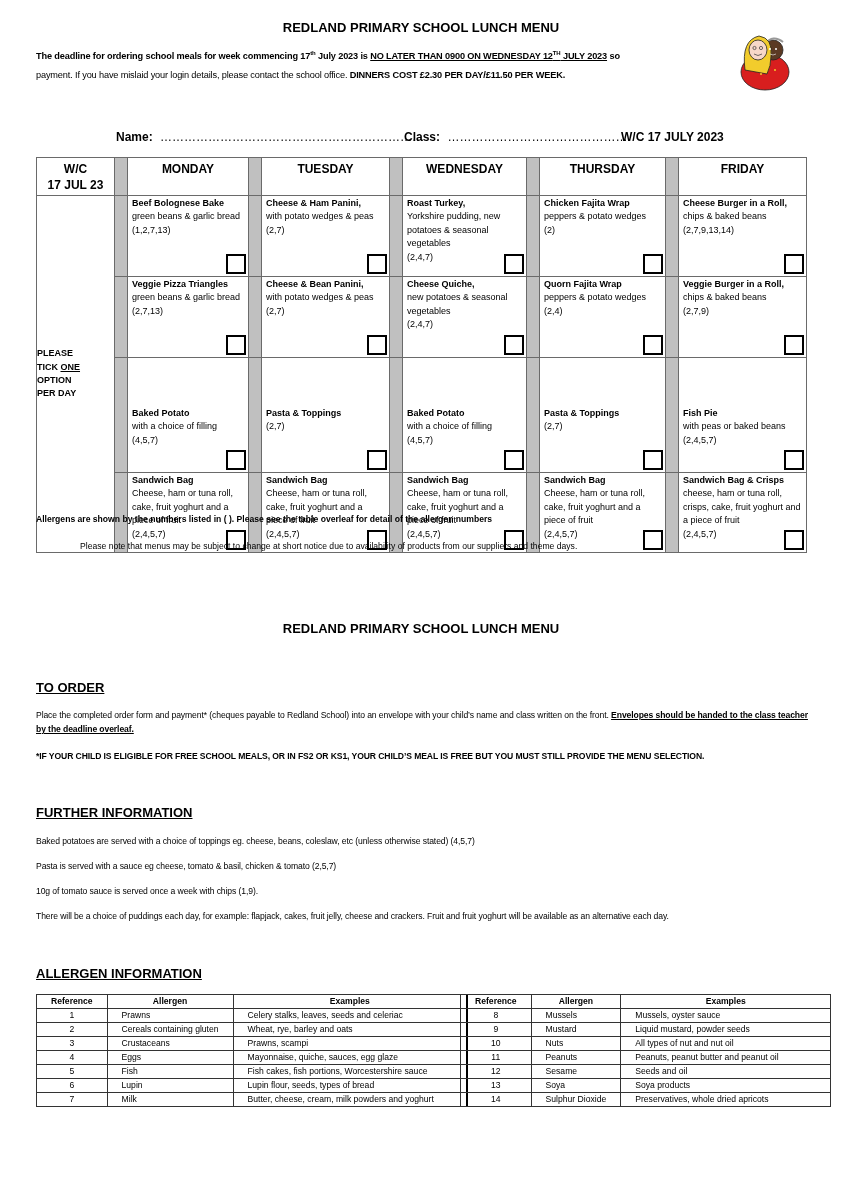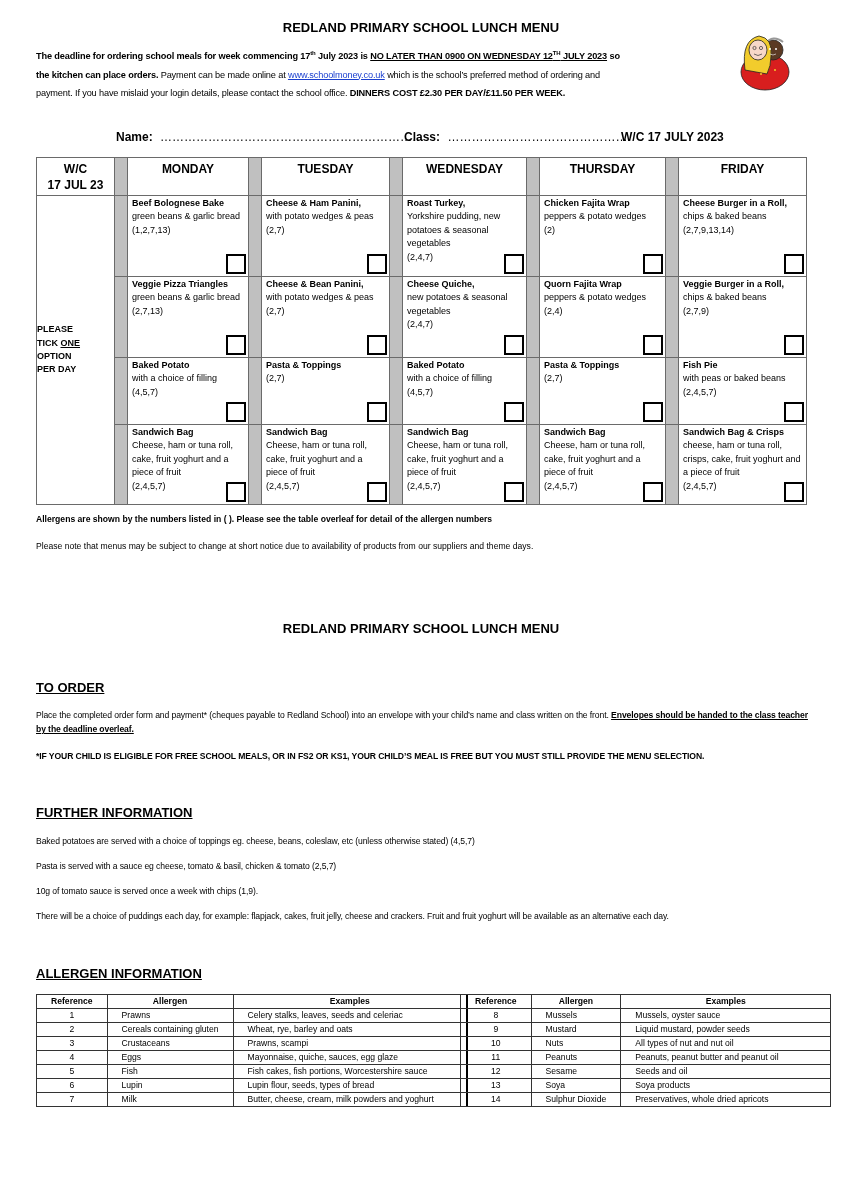--- a/index.html
+++ b/index.html
@@ -10,21 +10,21 @@
   .intro b { font-weight: bold; }
   .u { text-decoration: underline; }
   .link { color: #1a3fcf; text-decoration: underline; }
   .logo { left: 737px; top: 30px; width: 56px; height: 62px; }
   .name-row { top: 130px; font-size: 12px; font-weight: bold; }
   .menu-table { position: absolute; left: 36px; top: 157px; border-collapse: collapse; table-layout: fixed; }
   .menu-table td, .menu-table th { border: 1px solid #6a6a6a; padding: 0; vertical-align: top; font-size: 9px; line-height: 13.4px; }
   .menu-table th { font-size: 12px; font-weight: bold; height: 34px; vertical-align: top; padding-top: 3px; line-height: 16px; }
   .menu-table .gap { background: #c0c0c0; width: 12px; }
   .cell { position: relative; height: 80px; padding: 1px 4px 0 4px; box-sizing: border-box; }
-  .cell.short { height: 66px; }
+  .cell.short { height: 66px; margin-top: 48px; }
   .cell.last { height: 79px; }
   .dish { font-weight: bold; display: block; }
   .desc { display: block; }
   .alg { display: block; }
   .tick { position: absolute; right: 2px; bottom: 2px; width: 20px; height: 20px; border: 2px solid #000; box-sizing: border-box; background: #fff; }
   .please { font-size: 12px; font-weight: bold; line-height: 17.5px; vertical-align: middle !important; }
   .note { left: 36px; font-size: 8.6px; }
   .heading { left: 36px; font-size: 13px; font-weight: bold; text-decoration: underline; }
   .para { left: 36px; width: 780px; font-size: 8.6px; line-height: 14px; letter-spacing: -0.1px; }
   .alg-table { position: absolute; top: 994px; border-collapse: collapse; table-layout: fixed; font-size: 8.6px; }
@@ -37,23 +37,20 @@
 </head>
 <body>
 
 <div class="abs title" style="top:20px;">REDLAND PRIMARY SCHOOL LUNCH MENU</div>
 
 <div class="abs intro" style="top:44px;">
   <div>
     <b><span>The deadline for ordering school meals for week commencing 17</span><sup style="font-size:6px;">th</sup><span> July 2023 is </span><span class="u"><span>NO LATER THAN 0900 ON WEDNESDAY 12</span><sup style="font-size:6px;">TH</sup><span> JULY 2023</span></span><span> so</span></b>
   </div>
   <div>
-    <b>the kitchen can place orders.</b><span>  Payment can be made online at </span><span class="link">www.schoolmoney.co.uk</span><span> which is the school’s preferred method of ordering and</span>
-  </div>
-  <div>
     <span>payment.  If you have mislaid your login details, please contact the school office.  </span><b>DINNERS COST £2.30 PER DAY/£11.50 PER WEEK.</b>
   </div>
 </div>
 
 <div class="abs logo">
   <svg width="56" height="62" viewBox="0 0 56 62">
     <ellipse cx="28" cy="42" rx="24" ry="18" fill="#d81e1e" stroke="#222" stroke-width="0.8"></ellipse>
     <circle cx="36" cy="20" r="10" fill="#5b3a24" stroke="#222" stroke-width="0.8"></circle>
     <path d="M28 14 q8 -10 18 -2" fill="none" stroke="#999" stroke-width="2"></path>
     <path d="M8 40 q-4 -30 14 -34 q14 2 12 20 q0 10 -4 18 z" fill="#f2cc2c" stroke="#222" stroke-width="0.8"></path>
@@ -293,21 +290,21 @@
             <span class="desc">cheese, ham or tuna roll, crisps, cake, fruit yoghurt and a piece of fruit</span>
             <span class="alg">(2,4,5,7)</span>
             <span class="tick"></span>
           </div>
         </td>
       </tr>
     </tbody>
 </table>
 
 <div class="abs note" style="top:514px;font-weight:bold;">Allergens are shown by the numbers listed in ( ).  Please see the table overleaf for detail of the allergen numbers</div>
-<div class="abs note" style="top:541px;">Please note that menus may be subject to change at short notice due to availability of products from our suppliers and theme days.</div>
+<div class="abs note" style="top:541px;margin-left:44px;">Please note that menus may be subject to change at short notice due to availability of products from our suppliers and theme days.</div>
 
 <div class="abs title" style="top:621px;">REDLAND PRIMARY SCHOOL LUNCH MENU</div>
 
 <div class="abs heading" style="top:680px;">TO ORDER</div>
 <div class="abs para" style="top:708px;">
   <span>Place the completed order form and payment* (cheques payable to Redland School) into an envelope with your child’s name and class written on the front.  </span><b class="u">Envelopes should be handed to the class teacher by the deadline overleaf.</b>
 </div>
 <div class="abs para" style="top:749px;font-weight:bold;">*IF YOUR CHILD IS ELIGIBLE FOR FREE SCHOOL MEALS, OR IN FS2 OR KS1, YOUR CHILD’S MEAL IS FREE BUT YOU MUST STILL PROVIDE THE MENU SELECTION.</div>
 
 <div class="abs heading" style="top:805px;">FURTHER INFORMATION</div>

